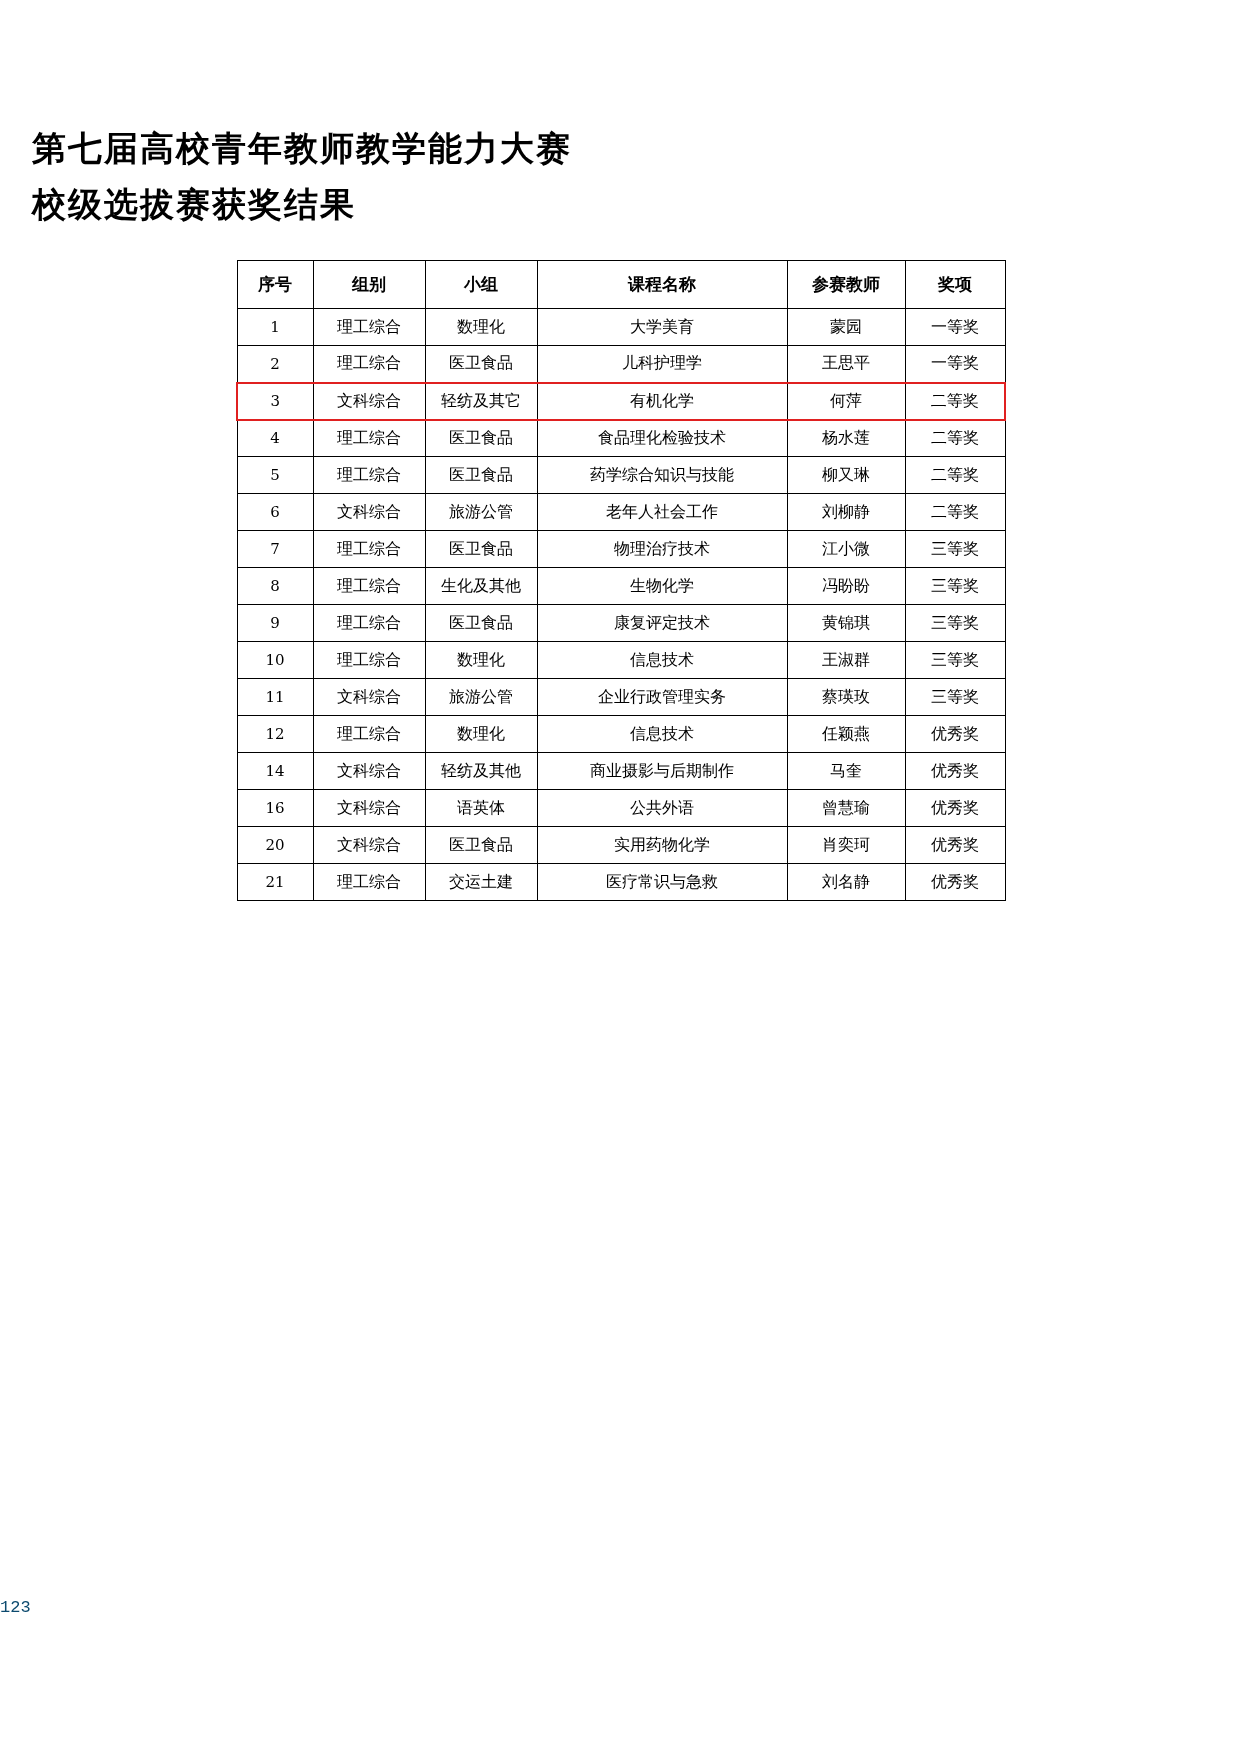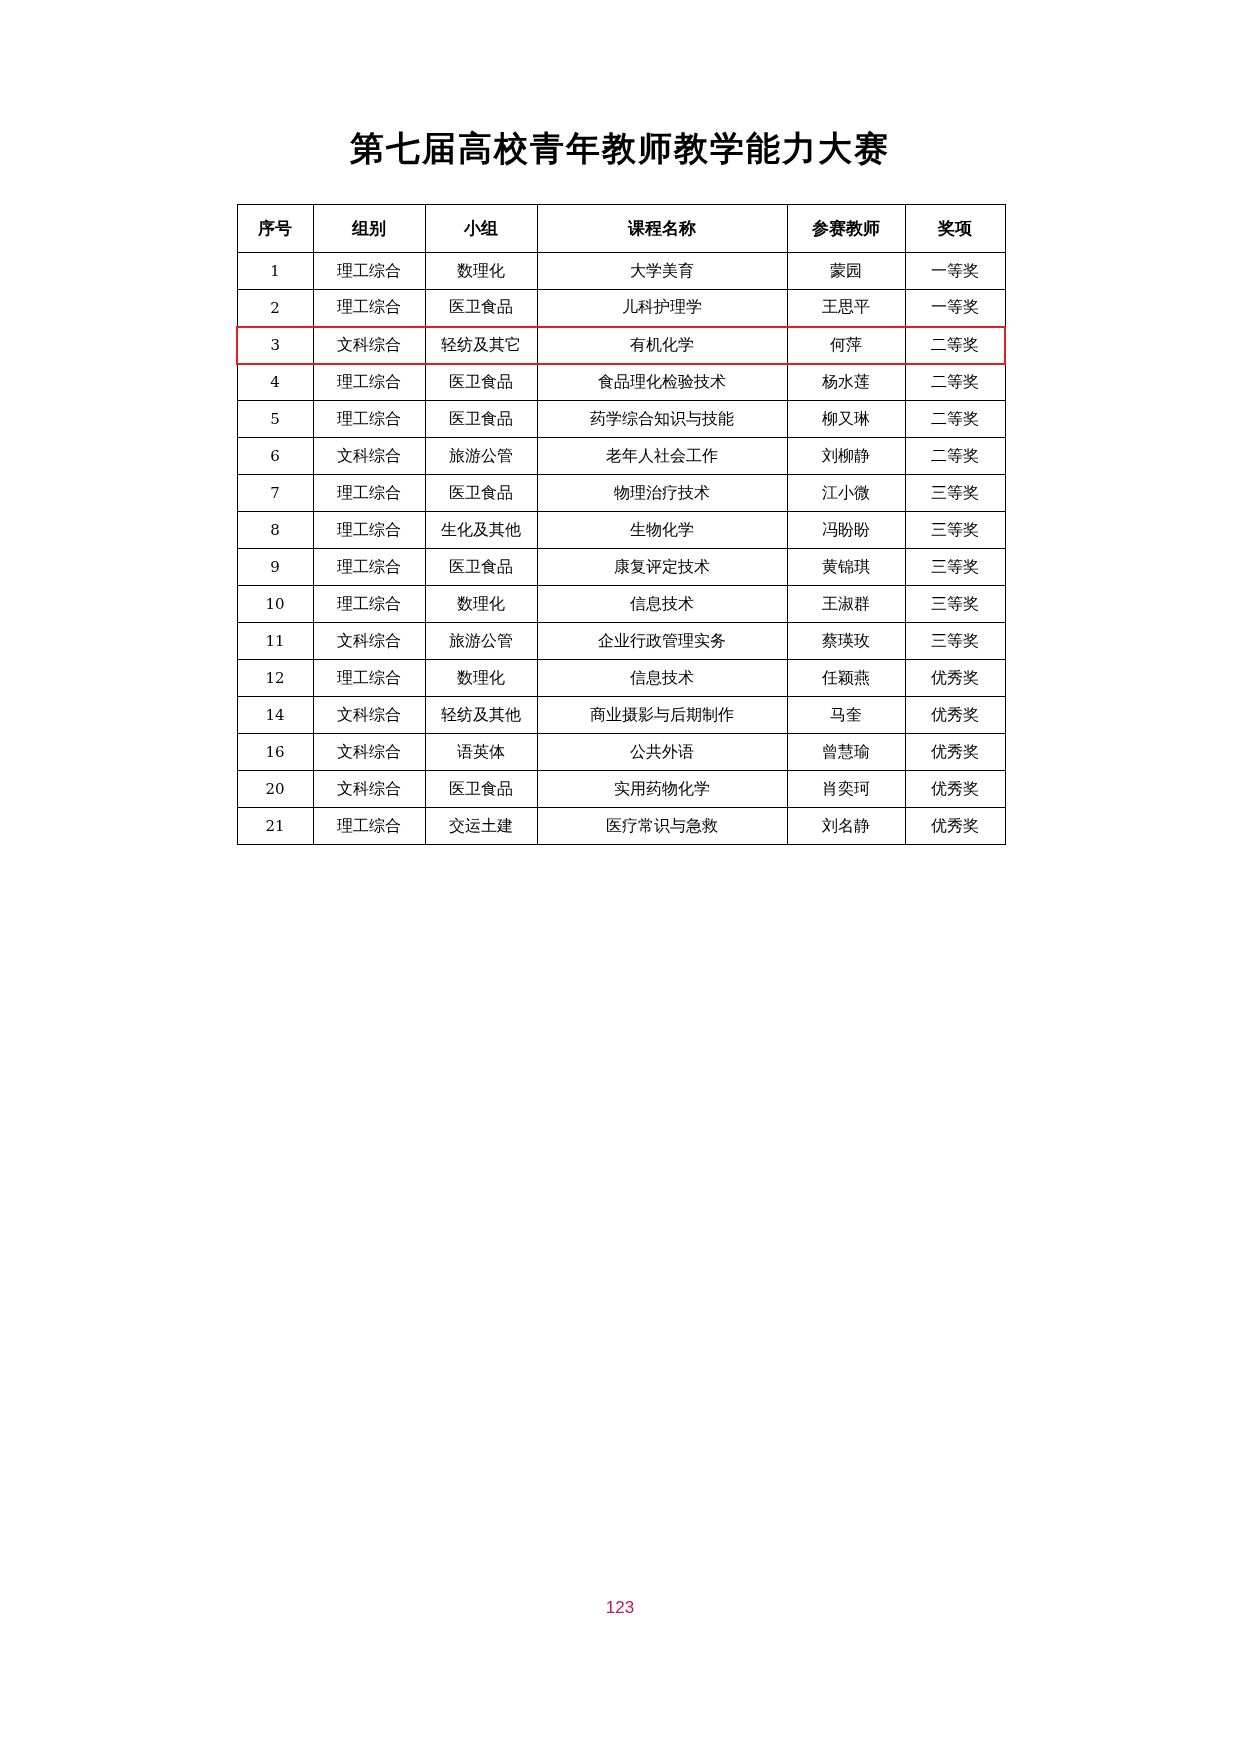--- a/index.html
+++ b/index.html
@@ -16,22 +16,23 @@
     overflow: hidden;
   }
   .page {
     width: 1240px;
     height: 1757px;
     box-sizing: border-box;
     padding: 0;
     position: relative;
   }
   .title-block {
-    text-align: center;
+    text-align: left;
     margin-top: 120px;
+    padding-left: 32px;
   }
   .title-line {
     font-family: "DejaVu Serif", "Liberation Serif", serif;
     font-weight: bold;
     font-size: 34px;
     letter-spacing: 2px;
     line-height: 1.65;
     color: #000000;
   }
   .table-wrap {
@@ -81,33 +82,33 @@
     border-left: 2px solid #e02020;
   }
   tr.highlight td:last-child {
     border-right: 2px solid #e02020;
   }
   .page-number {
     position: absolute;
     left: 0;
     right: 0;
     top: 1478px;
-    text-align: center;
     font-size: 17px;
-    font-family: Liberation Sans, sans-serif;
-    color: #be185d;
+    font-family: Liberation Mono, monospace;
+    color: #0c4a6e;
   }
 </style>
 </head>
 <body>
 
 <div class="page">
 
   <div class="title-block">
     <div class="title-line">第七届高校青年教师教学能力大赛</div>
+    <div class="title-line">校级选拔赛获奖结果</div>
   </div>
 
   <div class="table-wrap">
     <table class="result-table">
       <colgroup>
         <col class="c-num">
           <col class="c-group">
           <col class="c-team">
         <col class="c-course">
           <col class="c-teacher">

